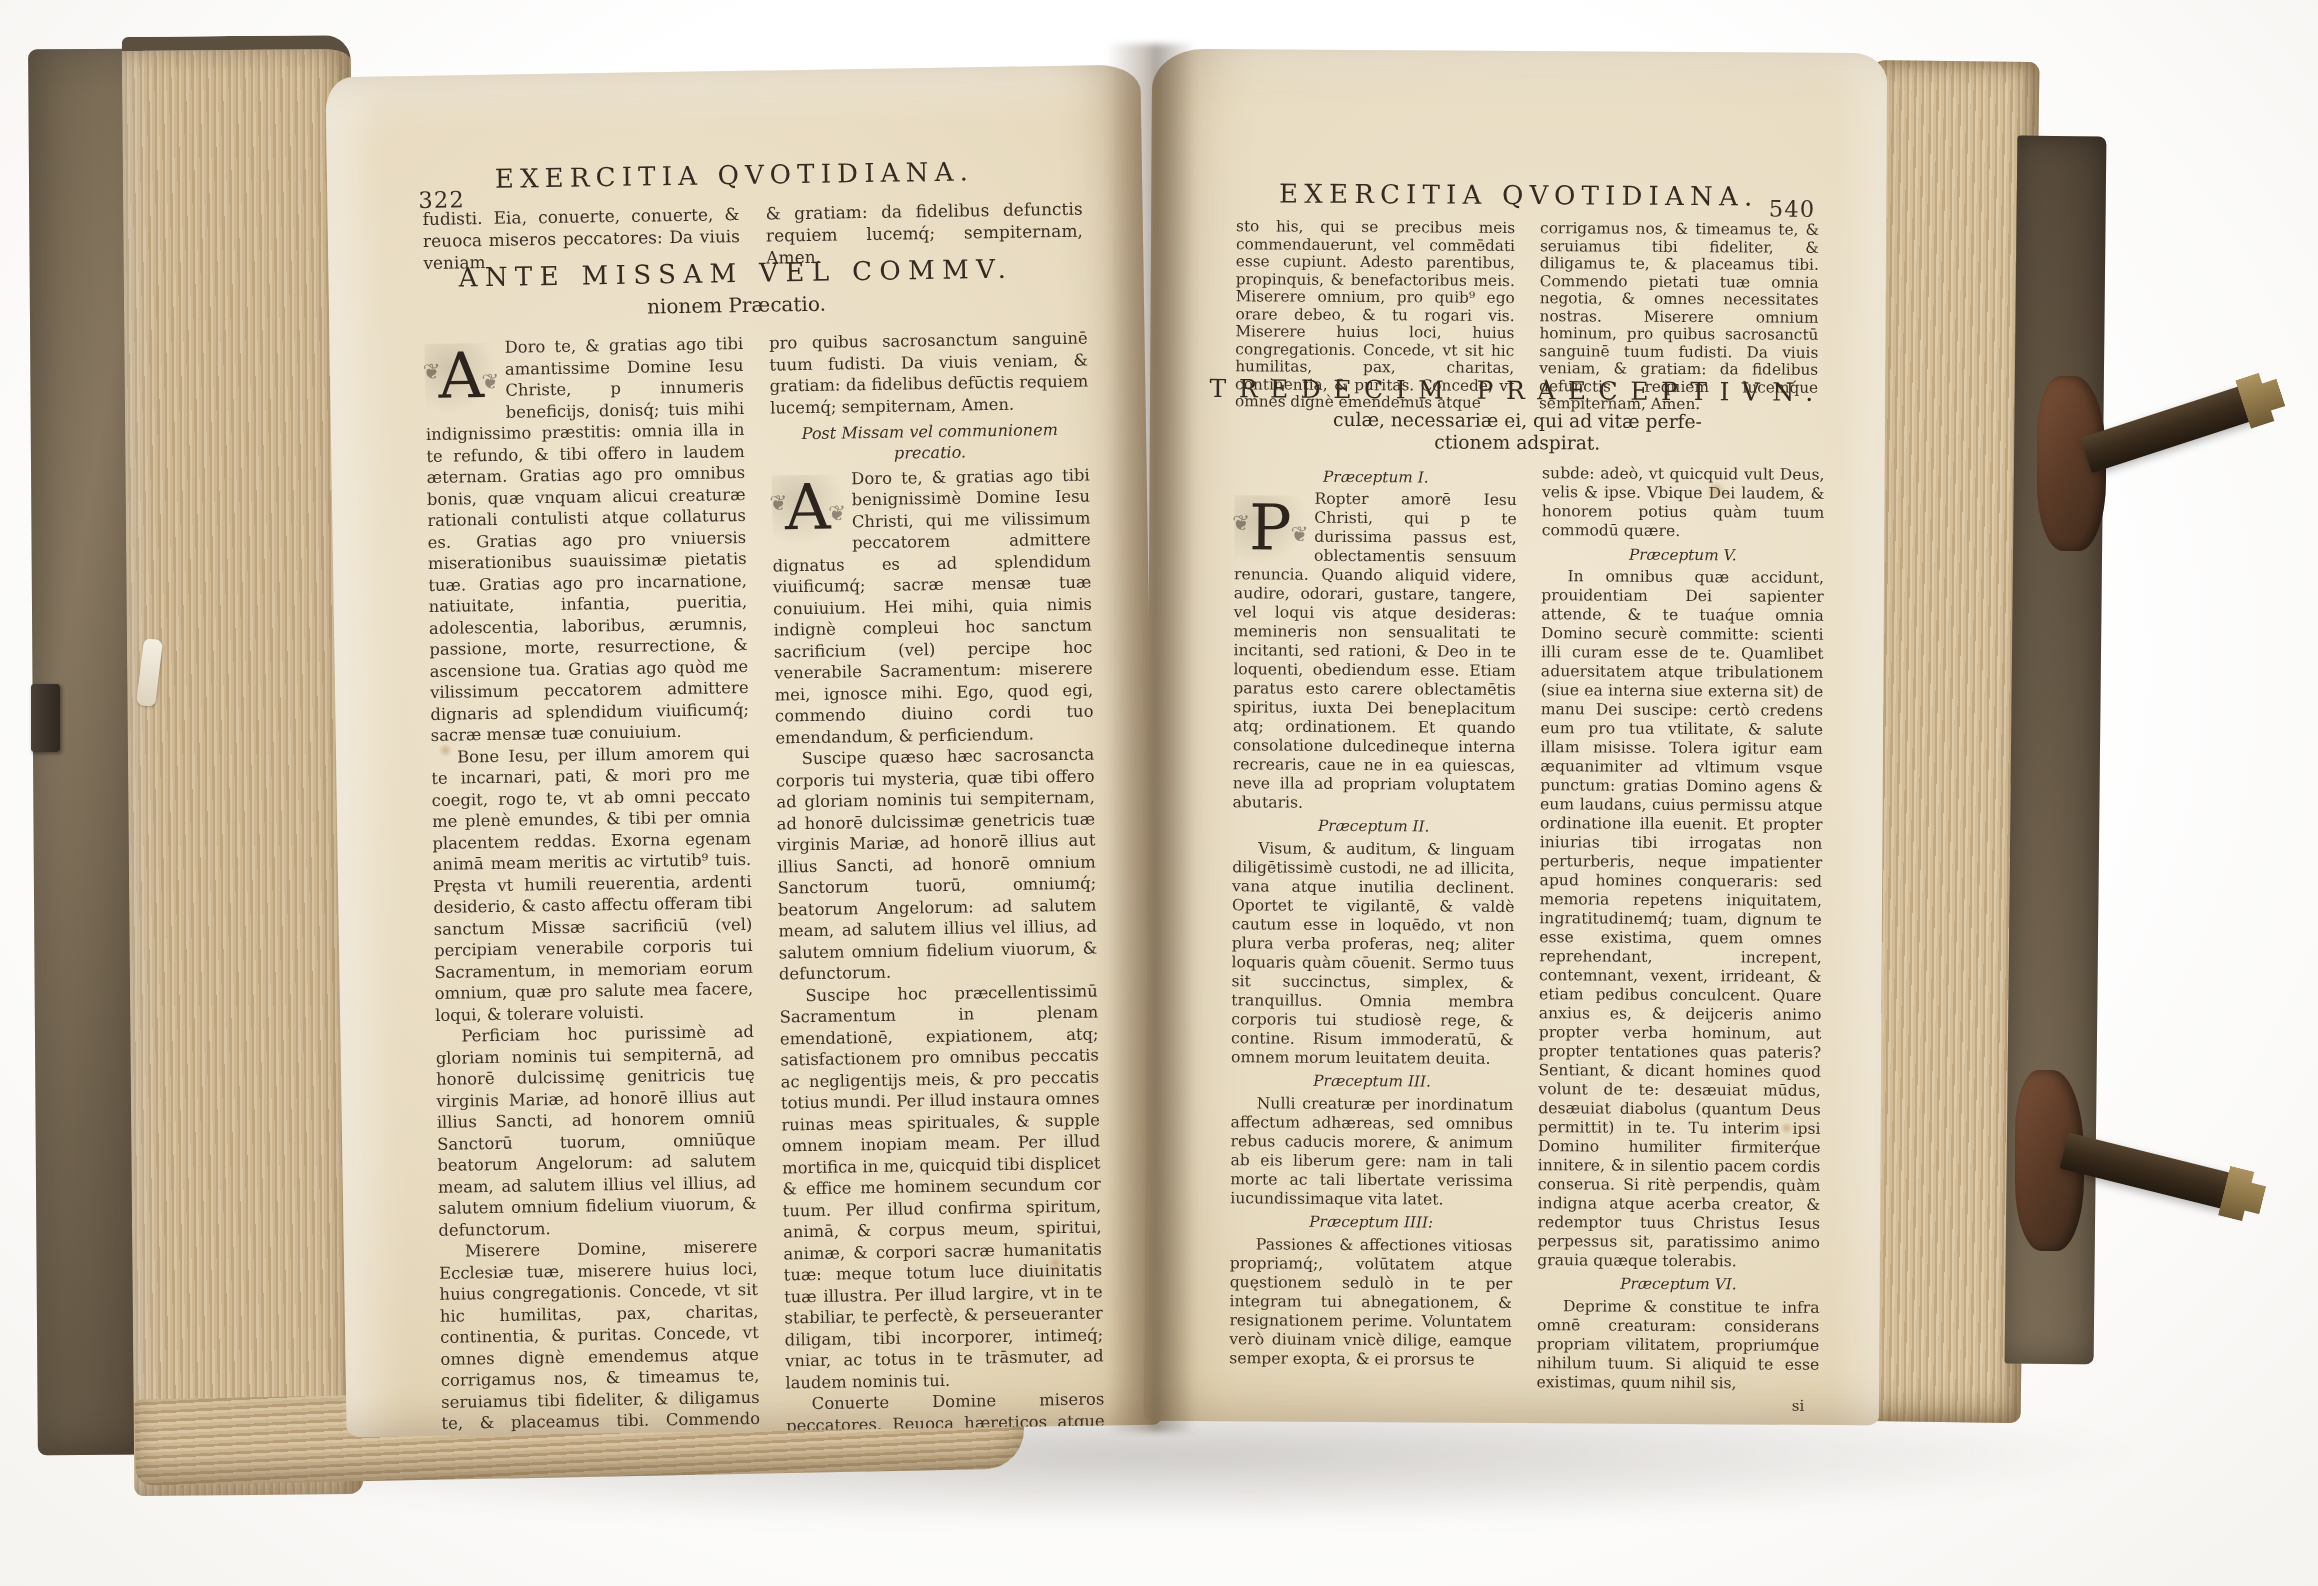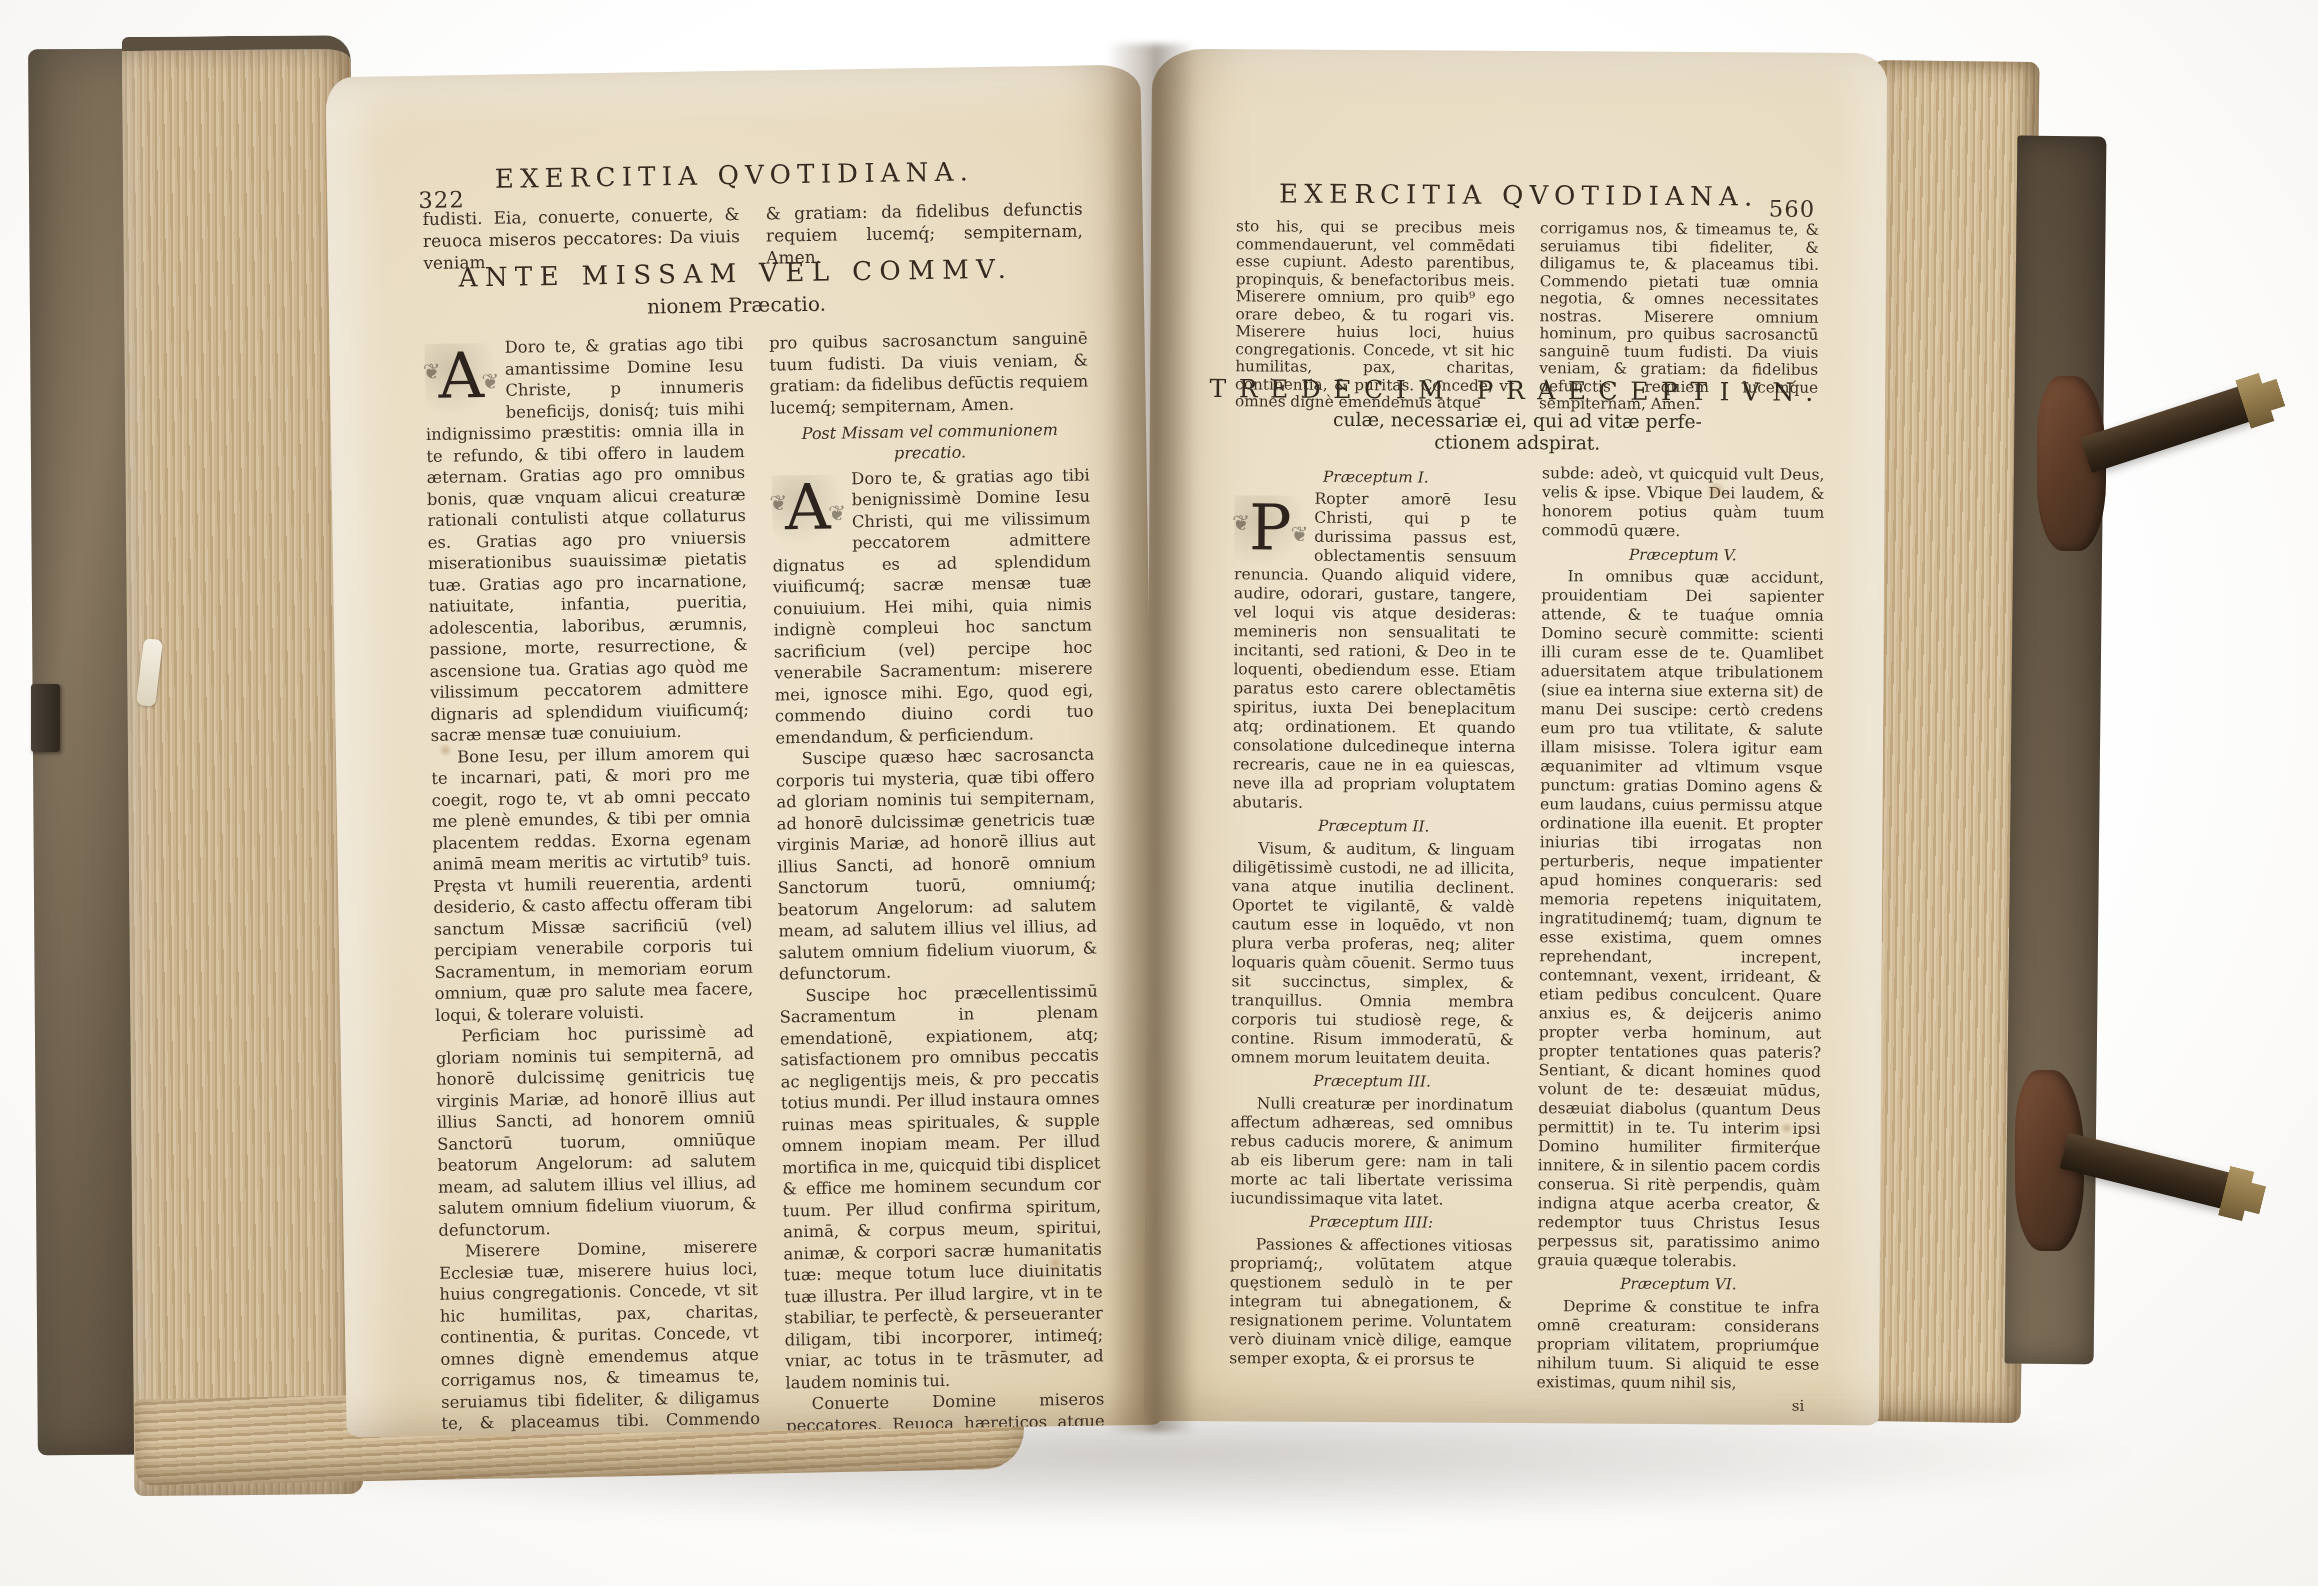--- a/index.html
+++ b/index.html
@@ -180,21 +180,21 @@
           <p class="para">Suscipe hoc præcellentissimū Sacramentum in plenam emendationē, expiationem, atq; satisfactionem pro omnibus peccatis ac negligentijs meis, &amp; pro peccatis totius mundi. Per illud instaura omnes ruinas meas spirituales, &amp; supple omnem inopiam meam. Per illud mortifica in me, quicquid tibi displicet &amp; effice me hominem secundum cor tuum. Per illud confirma spiritum, animā, &amp; corpus meum, spiritui, animæ, &amp; corpori sacræ humanitatis tuæ: meque totum luce diuinitatis tuæ illustra. Per illud largire, vt in te stabiliar, te perfectè, &amp; perseueranter diligam, tibi incorporer, intimeq́; vniar, ac totus in te trāsmuter, ad laudem nominis tui.</p>
           <p class="para">Conuerte Domine miseros peccatores. Reuoca hæreticos atque schismaticos. Illumina infideles te ignorantes. Adesto omnibus qui in necessitate, &amp; tribulatione aliqua cōstituti sunt. Ade-</p>
         </div>
     </div>
 
     <div class="spot" style="left:102px;top:668px;width:14.7px;height:12.5px;"></div>
     <div class="spot" style="left:702px;top:1189px;width:19px;height:16px;"></div>
   </div>
 
   <div class="page page-right rp">
-    <div class="pageno" style="right:71px;top:143px;">560</div>
+    <div class="pageno" style="right:71px;top:143px;">540</div>
     <div class="runhead" style="top:129px;">EXERCITIA QVOTIDIANA.</div>
 
     <div class="cont">
       <div class="ccol">sto his, qui se precibus meis commendauerunt, vel commēdati esse cupiunt. Adesto parentibus, propinquis, &amp; benefactoribus meis. Miserere omnium, pro quib⁹ ego orare debeo, &amp; tu rogari vis. Miserere huius loci, huius congregationis. Concede, vt sit hic humilitas, pax, charitas, continentia, &amp; puritas. Concede, vt omnes dignè emendemus atque</div>
       <div class="ccol">corrigamus nos, &amp; timeamus te, &amp; seruiamus tibi fideliter, &amp; diligamus te, &amp; placeamus tibi. Commendo pietati tuæ omnia negotia, &amp; omnes necessitates nostras. Miserere omnium hominum, pro quibus sacrosanctū sanguinē tuum fudisti. Da viuis veniam, &amp; gratiam: da fidelibus defunctis requiem lucemq́ue sempiternam, Amen.</div>
     </div>
 
     <div class="bigheading">
       <div class="l1">TREDECIM PRAECEPTIVN.</div>
       <div class="l2">culæ, necessariæ ei, qui ad vitæ perfe-</div>

